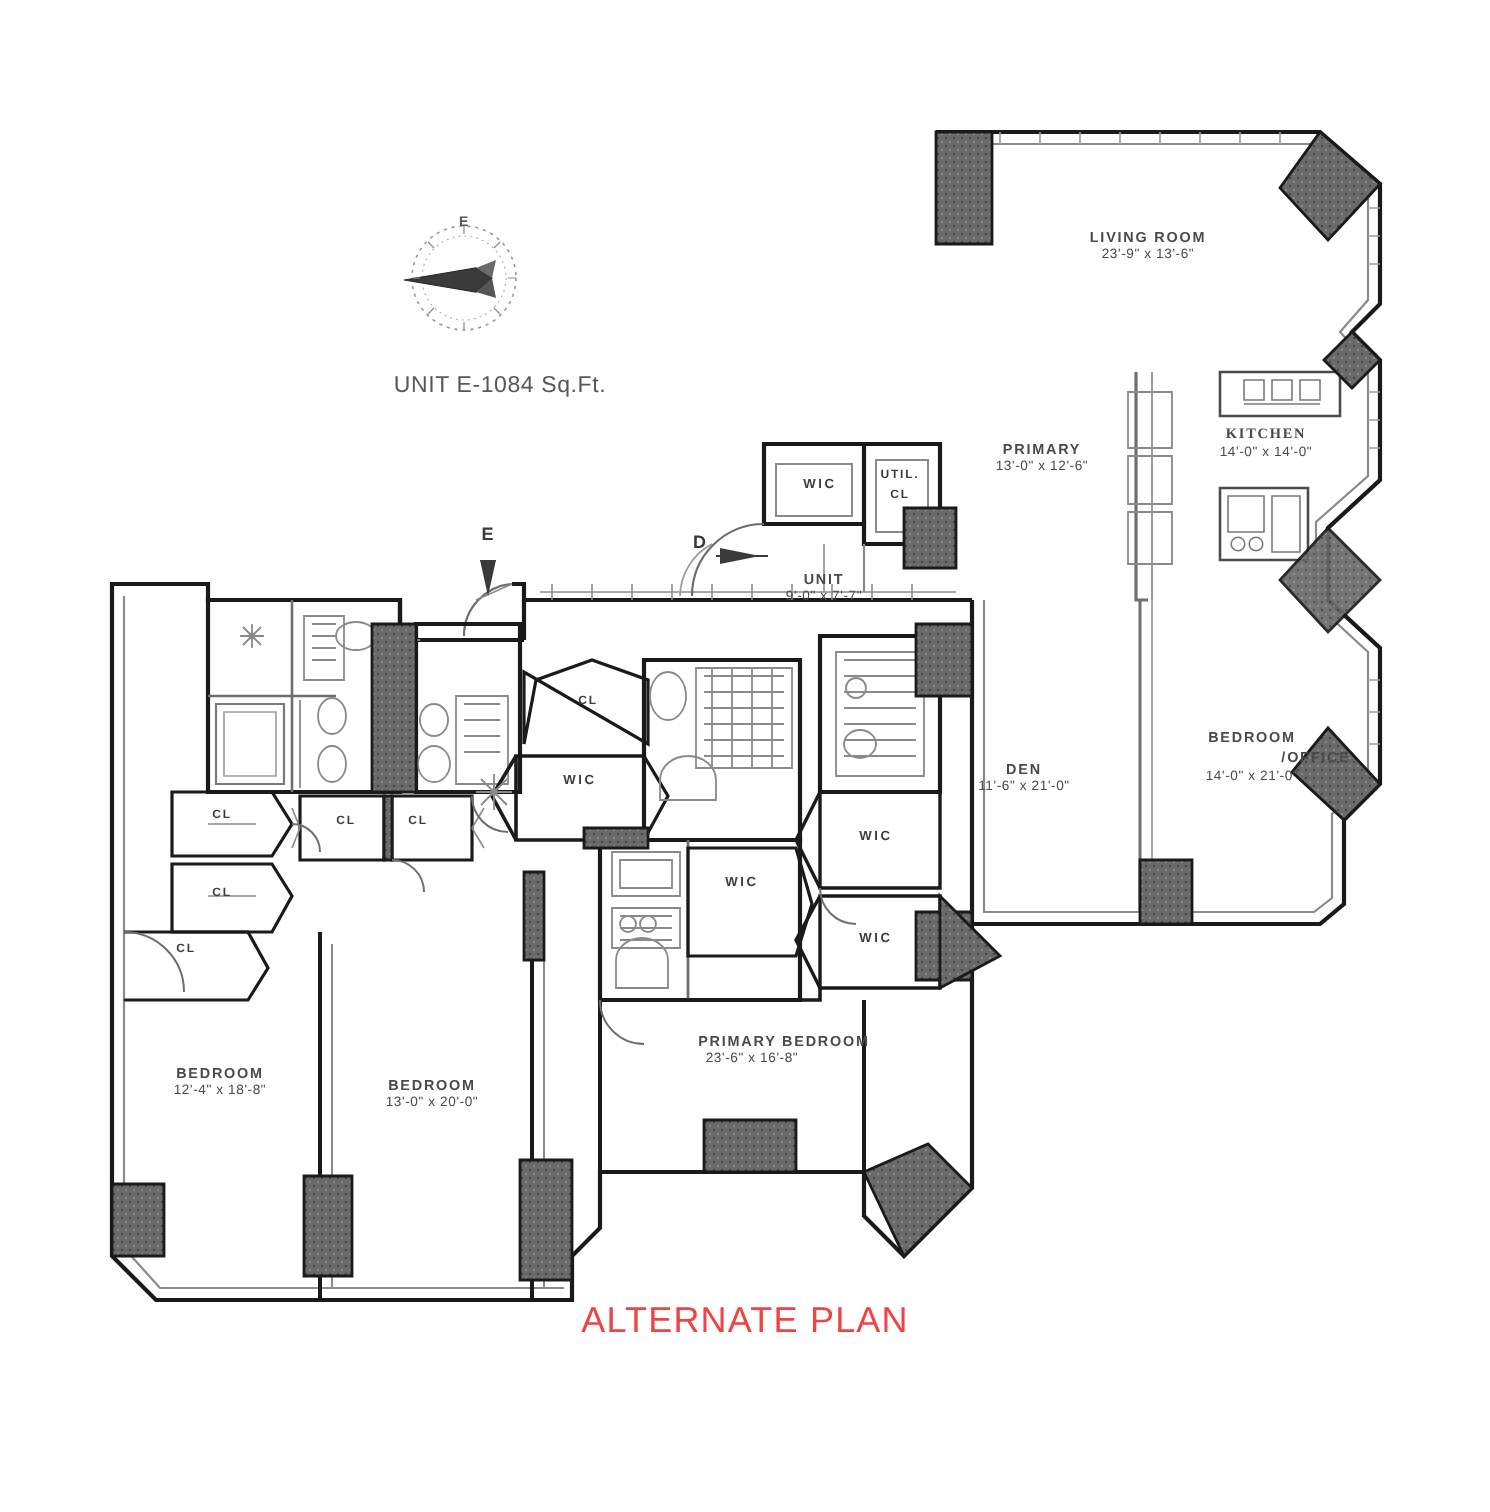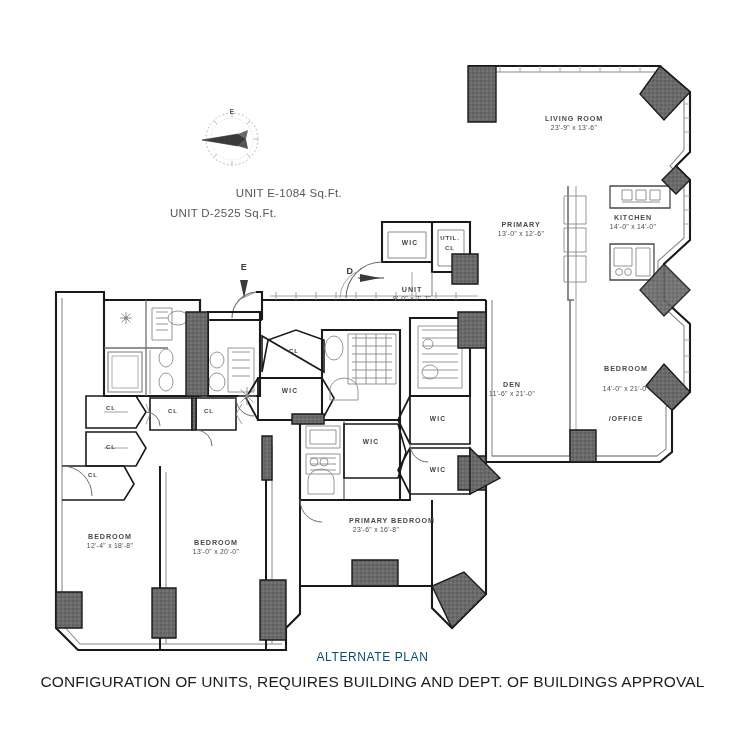--- a/index.html
+++ b/index.html
@@ -15,21 +15,21 @@
   
   .lbl{position:absolute;text-align:center;line-height:1.25;color:#4a4a4a;
        letter-spacing:.4px;white-space:nowrap;}
   .room-name{font-size:7.2px;font-weight:700;letter-spacing:.9px;}
   .room-dim{font-size:6.8px;font-weight:400;letter-spacing:.3px;}
   .closet-lbl{font-size:6.6px;font-weight:700;letter-spacing:1.3px;color:#3d3d3d;}
   .closet-sm{font-size:6px;font-weight:700;letter-spacing:.9px;color:#3d3d3d;}
   .marker{font-size:9px;font-weight:600;color:#3a3a3a;letter-spacing:.5px;}
   .unit-line{font-size:11.5px;font-weight:500;color:#585858;letter-spacing:.3px;
              white-space:nowrap;}
-  .caption-1{font-size:12px;font-weight:500;letter-spacing:.6px;color:#0c4a6e;}
+  .caption-1{font-size:18px;font-weight:500;letter-spacing:.6px;color:#ef4444;}
   .caption-2{font-size:15.5px;font-weight:500;letter-spacing:.1px;color:#1d1d1d;}
   .compass-e{font-size:7px;font-weight:600;color:#5a5a5a;}
   .cap-wrap{position:absolute;left:0;width:745px;text-align:center;}
 </style>
 </head>
 <body>
 
 <div id="plan-root">
 
   <svg class="plan" viewBox="0 0 745 756">
@@ -274,43 +274,42 @@
       <path d="M358 278 L384 278" stroke="#3a3a3a" stroke-width="1"></path>
     </g>
 
     <g>
       <path d="M240 280 L248 280 L244 298 Z" fill="#3a3a3a"></path>
     </g>
   </svg>
 
   <div class="lbl compass-e" style="left:221px;top:108px;width:22px;">E</div>
 
-  <div class="lbl unit-line" style="left:182px;top:186px;width:160px;text-align:right;">UNIT E-1084 Sq.Ft.</div>
-  <div class="lbl unit-line" style="left:170px;top:206px;width:160px;text-align:left;">UNIT D-2525 Sq.Ft.</div>
+  <div class="lbl unit-line" style="left:170px;top:186px;width:160px;text-align:center;">UNIT E-1084 Sq.Ft.</div>
 
   <div class="lbl marker" style="left:234px;top:262px;width:20px;">E</div>
   <div class="lbl marker" style="left:340px;top:266px;width:20px;">D</div>
 
   <div class="lbl room-name" style="left:524px;top:114px;width:100px;">LIVING ROOM</div>
   <div class="lbl room-dim" style="left:524px;top:124px;width:100px;">23'-9" x 13'-6"</div>
 
   <div class="lbl room-name" style="left:476px;top:220px;width:90px;">PRIMARY</div>
   <div class="lbl room-dim" style="left:476px;top:230px;width:90px;">13'-0" x 12'-6"</div>
 
-  <div class="lbl room-name" style="left:588px;top:213px;width:90px;">KITCHEN</div>
+  <div class="lbl room-name" style="left:588px;top:213px;width:90px;font-family:Liberation Serif, serif;">KITCHEN</div>
   <div class="lbl room-dim" style="left:588px;top:223px;width:90px;">14'-0" x 14'-0"</div>
 
   <div class="lbl room-name" style="left:372px;top:285px;width:80px;">UNIT</div>
   <div class="lbl room-dim" style="left:372px;top:295px;width:80px;">9'-0" x 7'-7"</div>
 
   <div class="lbl room-name" style="left:467px;top:380px;width:90px;">DEN</div>
   <div class="lbl room-dim" style="left:467px;top:390px;width:90px;">11'-6" x 21'-0"</div>
 
   <div class="lbl room-name" style="left:582px;top:364px;width:88px;">BEDROOM</div>
-  <div class="lbl room-name" style="left:582px;top:374px;width:88px;margin-top:40px;">/OFFICE</div>
+  <div class="lbl room-name" style="left:614px;top:374px;width:88px;">/OFFICE</div>
   <div class="lbl room-dim" style="left:582px;top:385px;width:88px;">14'-0" x 21'-0"</div>
 
   <div class="lbl room-name" style="left:332px;top:516px;width:120px;">PRIMARY BEDROOM</div>
   <div class="lbl room-dim" style="left:316px;top:526px;width:120px;">23'-6" x 16'-8"</div>
 
   <div class="lbl room-name" style="left:62px;top:532px;width:96px;">BEDROOM</div>
   <div class="lbl room-dim" style="left:62px;top:542px;width:96px;">12'-4" x 18'-8"</div>
 
   <div class="lbl room-name" style="left:168px;top:538px;width:96px;">BEDROOM</div>
   <div class="lbl room-dim" style="left:168px;top:548px;width:96px;">13'-0" x 20'-0"</div>
@@ -325,15 +324,14 @@
   <div class="lbl closet-lbl" style="left:416px;top:466px;width:44px;">WIC</div>
 
   <div class="lbl closet-sm" style="left:280px;top:348px;width:28px;">CL</div>
   <div class="lbl closet-sm" style="left:98px;top:405px;width:26px;">CL</div>
   <div class="lbl closet-sm" style="left:98px;top:444px;width:26px;">CL</div>
   <div class="lbl closet-sm" style="left:80px;top:472px;width:26px;">CL</div>
   <div class="lbl closet-sm" style="left:160px;top:408px;width:26px;">CL</div>
   <div class="lbl closet-sm" style="left:196px;top:408px;width:26px;">CL</div>
 
   <div class="cap-wrap caption-1" style="top:650px;">ALTERNATE PLAN</div>
-  <div class="cap-wrap caption-2" style="top:673px;">CONFIGURATION OF UNITS, REQUIRES BUILDING AND DEPT. OF BUILDINGS APPROVAL</div>
 
 </div>
 
 </body></html>

